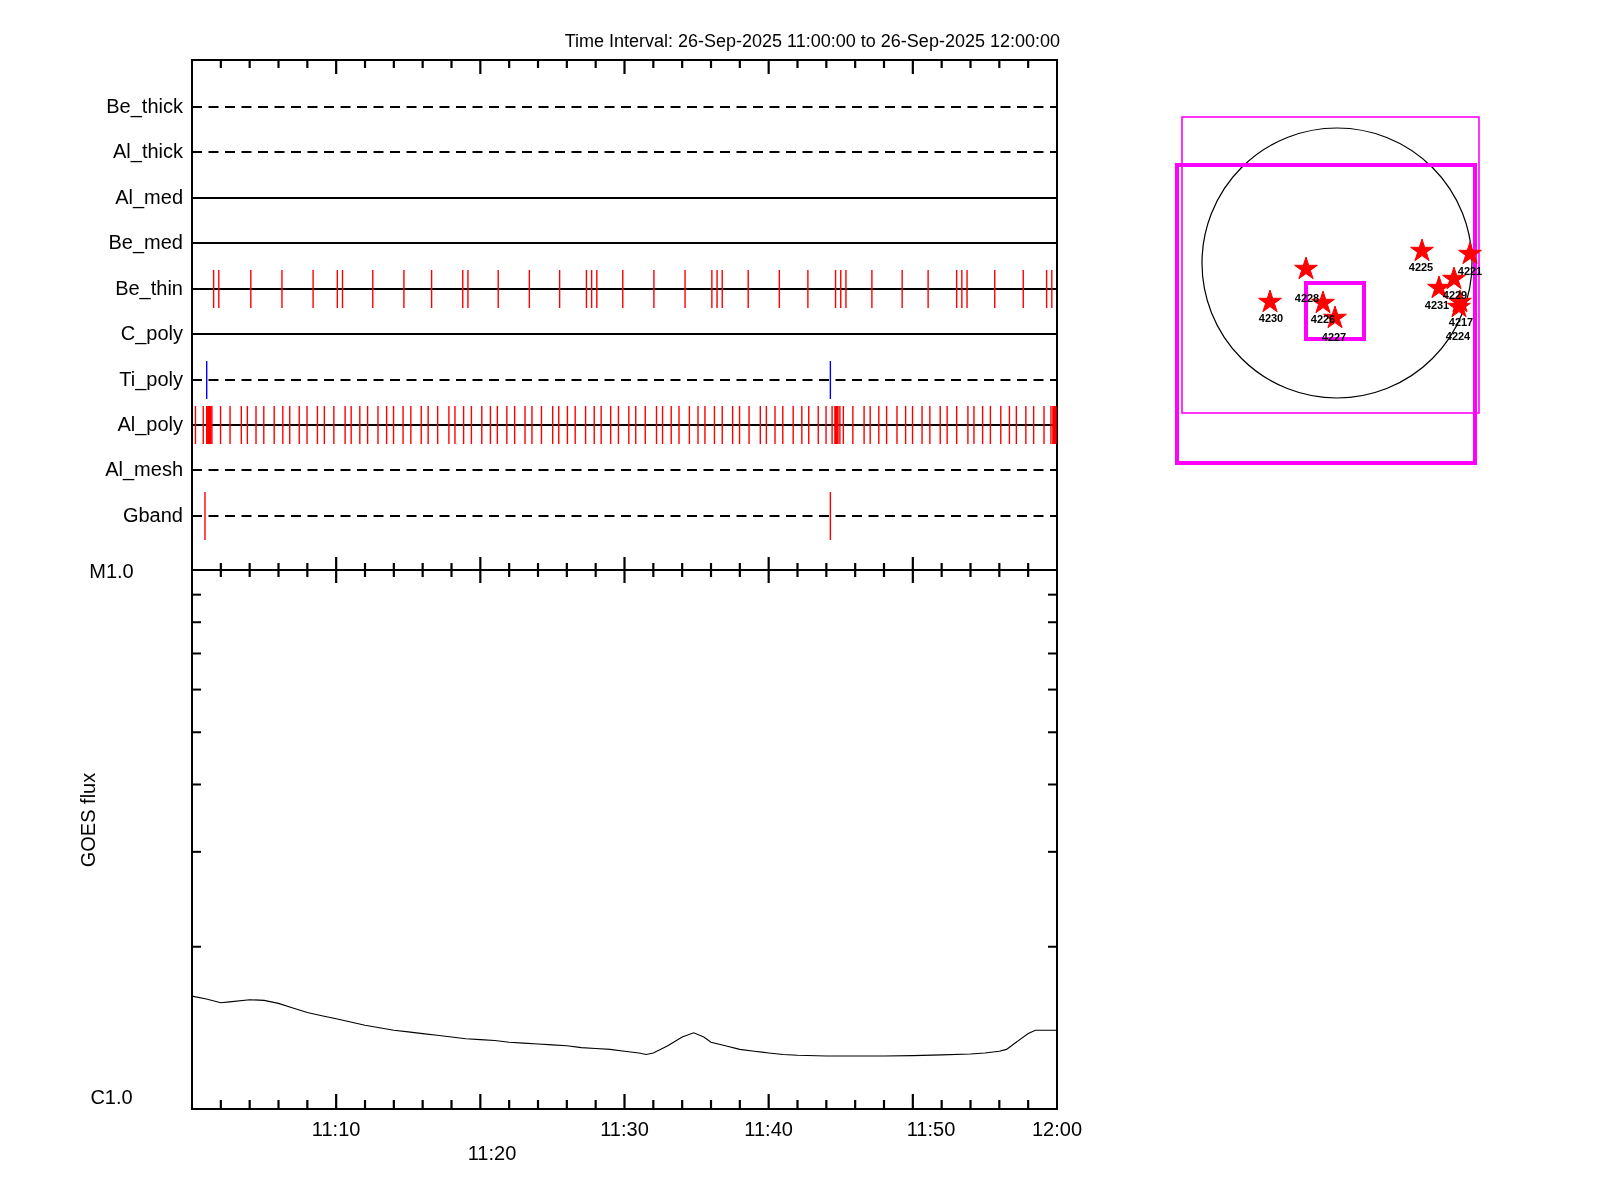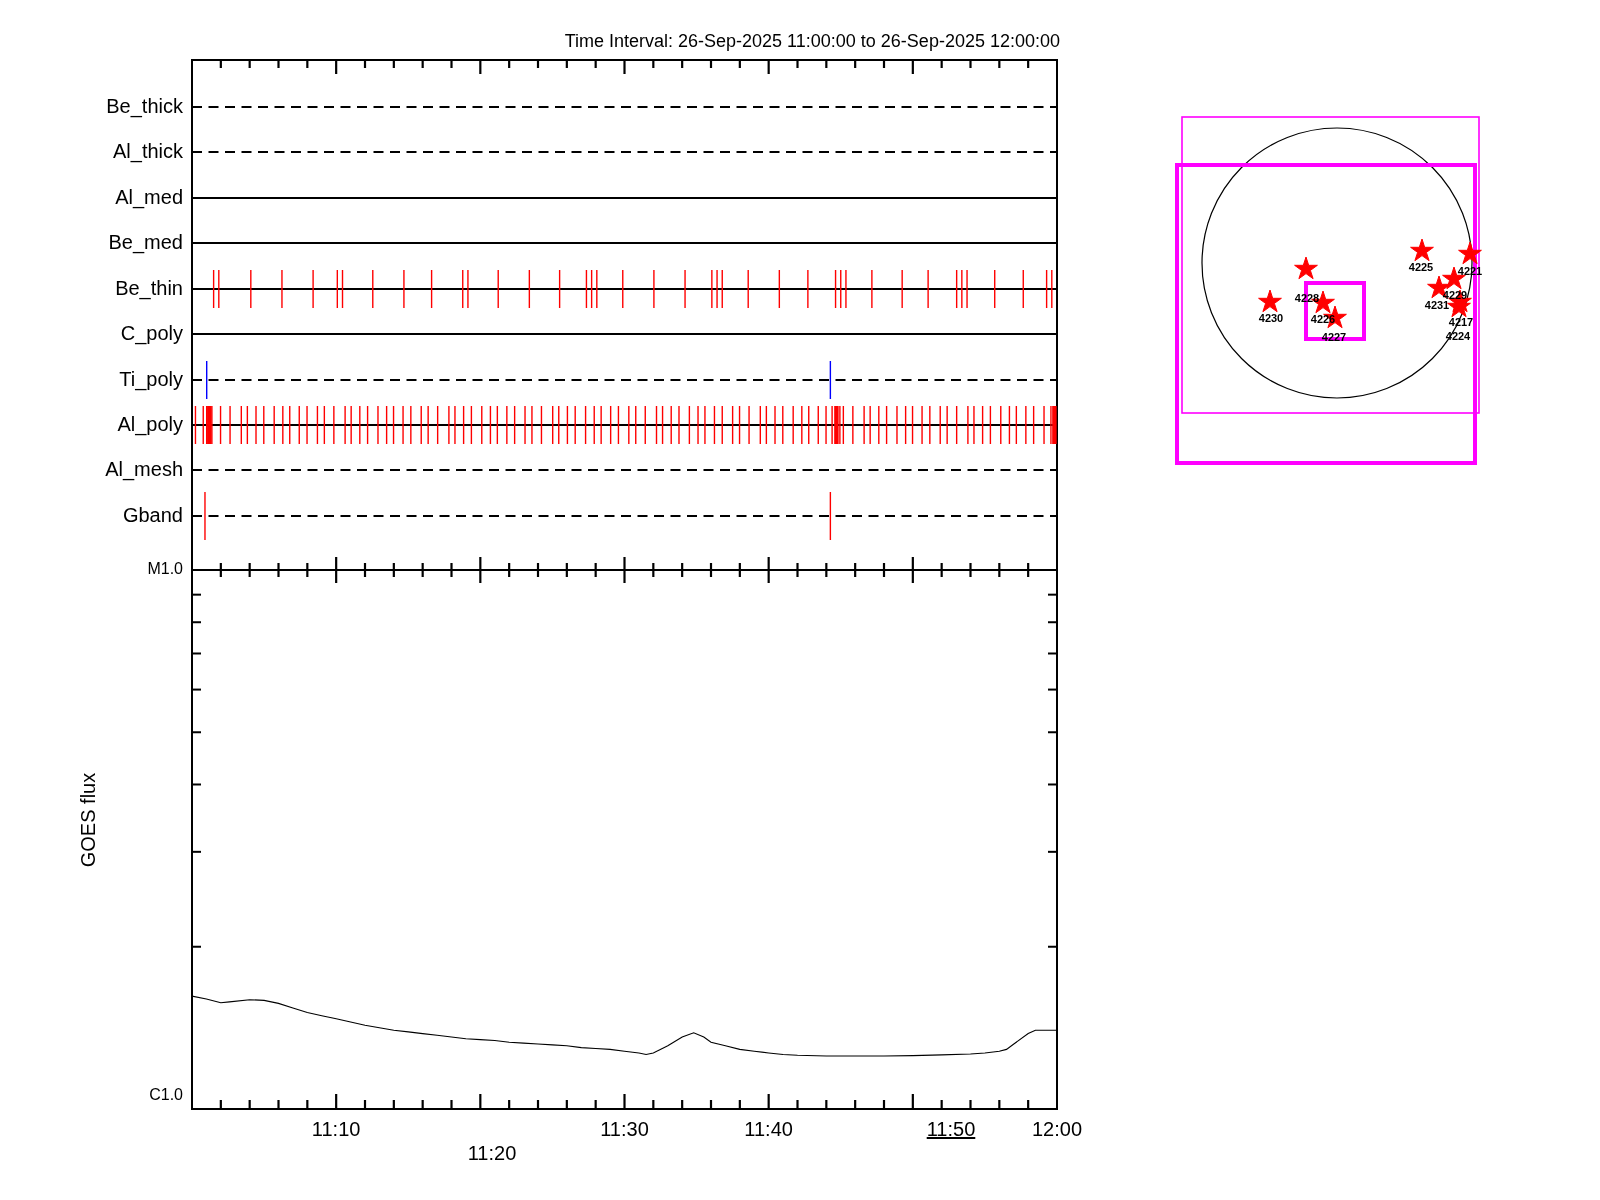--- a/index.html
+++ b/index.html
@@ -1,21 +1,21 @@
 <!DOCTYPE html>
 <html><head>
 <meta charset="utf-8">
 <style>
   html,body{margin:0;padding:0;background:#fff;}
   .stage{position:relative;width:1600px;height:1200px;background:#ffffff;overflow:hidden;
          font-family:"Liberation Sans", sans-serif;color:#000;}
   .title{position:absolute;left:190px;top:31px;width:870px;text-align:right;
          font-size:18px;letter-spacing:0px;white-space:nowrap;}
   .rowlab{position:absolute;left:40px;width:143px;text-align:right;font-size:20px;white-space:nowrap;}
-  .ylab{position:absolute;left:40px;width:143px;text-align:right;font-size:16px;white-space:nowrap;}
+  .ylab{position:absolute;left:40px;width:143px;text-align:center;font-size:20px;white-space:nowrap;}
   .goesflux{position:absolute;left:88px;top:820px;transform:translate(-50%,-50%) rotate(-90deg);
             font-size:20px;white-space:nowrap;}
   .xtick{position:absolute;width:90px;margin-left:-45px;text-align:center;font-size:20px;top:1118px;white-space:nowrap;}
   .arlab{position:absolute;transform:translate(-50%,-50%);font-size:11px;font-weight:bold;white-space:nowrap;}
   svg{position:absolute;left:0;top:0;}
 </style>
 </head>
 <body>
 
 <div class="stage">
@@ -316,21 +316,21 @@
   <div class="rowlab" style="top:504px">Gband</div>
 
   <div class="ylab" style="top:560px">M1.0</div>
   <div class="ylab" style="top:1086px">C1.0</div>
   <div class="goesflux">GOES flux</div>
 
   <div class="xtick" style="left: 336.167px;">11:10</div>
   <div class="xtick" style="left: 492px; margin-top: 24px;">11:20</div>
   <div class="xtick" style="left: 624.5px;">11:30</div>
   <div class="xtick" style="left: 768.667px;">11:40</div>
-  <div class="xtick" style="left: 951px; text-decoration: underline;">11:50</div>
+  <div class="xtick" style="left: 931px;">11:50</div>
   <div class="xtick" style="left: 1057px;">12:00</div>
 
   <div class="arlab" style="left: 1307px; top: 286px; margin-top: 12px;">4228</div>
   <div class="arlab" style="left: 1421px; top: 267px;">4225</div>
   <div class="arlab" style="left: 1470px; top: 271px;">4221</div>
   <div class="arlab" style="left: 1455px; top: 295px;">4229</div>
   <div class="arlab" style="left: 1437px; top: 305px;">4231</div>
   <div class="arlab" style="left: 1458px; top: 316px; margin-top: 20px;">4224</div>
   <div class="arlab" style="left: 1461px; top: 322px;">4217</div>
   <div class="arlab" style="left: 1271px; top: 318px; text-align: center;">4230</div>

